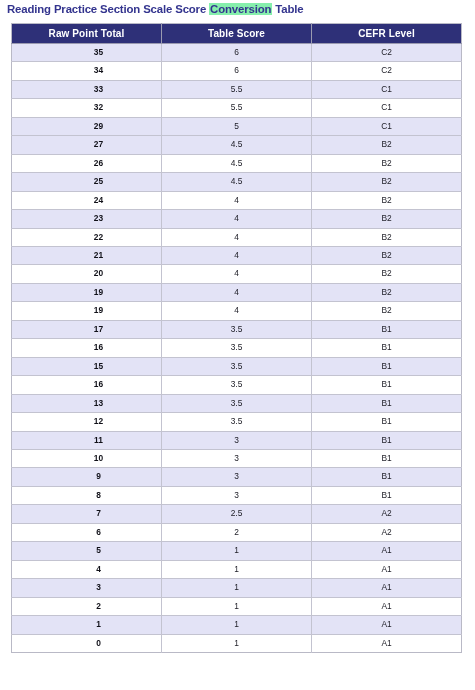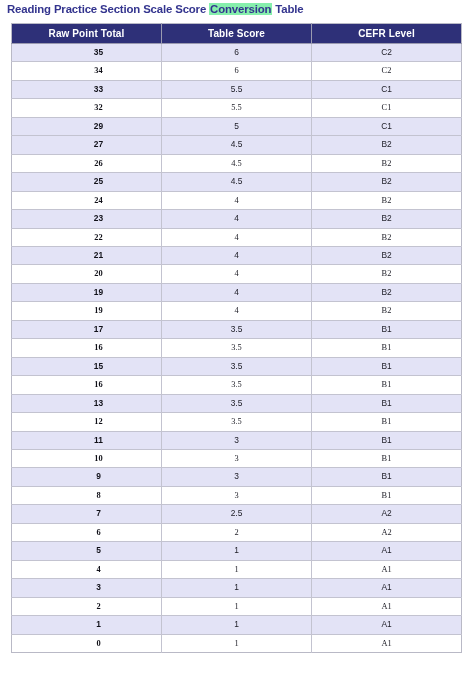--- a/index.html
+++ b/index.html
@@ -73,21 +73,21 @@
     font-size: 8.4px;
     color: #1c1c25;
     border-right: 1px solid #c3c3d0;
     border-bottom: 1px solid #c3c3d0;
     overflow: hidden;
     white-space: nowrap;
   }
   table.conv tbody td:last-child { border-right: none; }
   table.conv tbody tr:last-child td { border-bottom: none; }
   table.conv tbody tr.alt td { background: #e3e3f6; }
-  table.conv tbody tr.plain td { background: #ffffff; font-family: Liberation Serif, serif; }
+  table.conv tbody tr.plain td { background: #ffffff; }
   table.conv tbody td.raw {
     font-weight: bold;
     color: #101018;
     padding-left: 24px;
   }
 </style>
 </head>
 <body>
 
 <div class="page">

